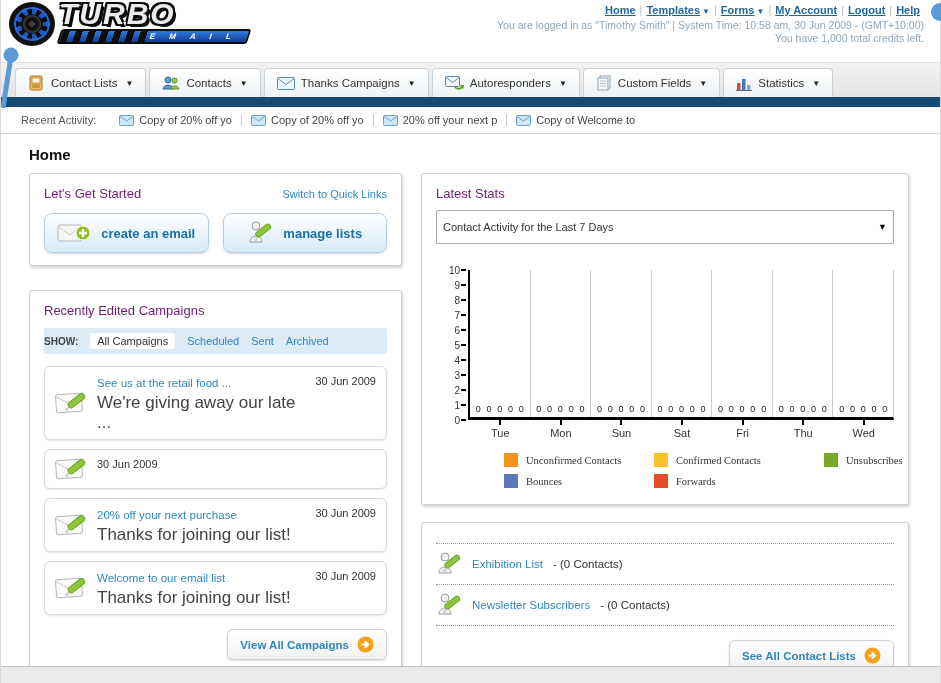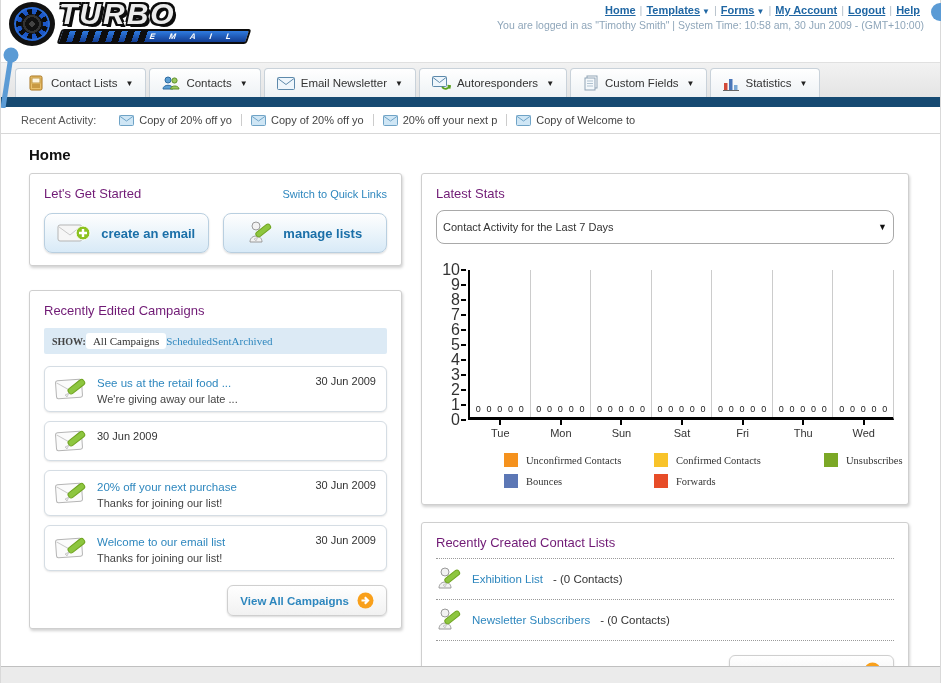--- a/index.html
+++ b/index.html
@@ -60,43 +60,43 @@
 
   
   #gs-head { display:flex; justify-content:space-between; align-items:center; }
   .link { color:#2e87be; text-decoration:none; cursor:pointer; }
   #gs-head .link { font-size:11px; }
   #gs-buttons { display:flex; gap:14px; margin-top:12px; }
   .big-btn { flex:1; height:40px; border:1px solid #b9cfe0; border-radius:8px; background:linear-gradient(#fefefe,#d8eaf7);
     display:flex; align-items:center; justify-content:center; gap:10px; font-size:13px; font-weight:bold; color:#1a6fa8; cursor:pointer; box-shadow:0 1px 2px rgba(0,0,0,.15); }
 
   
-  #show-bar { background:#dceaf5; margin-top:10px; padding:5px 8px; display:flex; align-items:center; gap:0; font-size:11px; border-radius:2px;font-family:Liberation Serif, serif; }
+  #show-bar { background:#dceaf5; margin-top:10px; padding:5px 0; display:flex; align-items:center; gap:12px; font-size:11px; border-radius:2px; }
   #show-label { color:#444; font-size:10px; font-weight:bold; }
   .filter { color:#2e87be; cursor:pointer; }
   .filter.active { background:#fff; color:#333; padding:2px 7px; border-radius:3px; }
   #campaign-list { display:flex; flex-direction:column; gap:9px; margin-top:12px; }
   .camp-card { border:1px solid #d5dde4; border-radius:6px; background:#fff; box-shadow:0 1px 2px rgba(0,0,0,.10);
     display:flex; align-items:center; padding:6px 10px; gap:10px; }
   .camp-text { flex:1; }
   .camp-title { font-size:11.5px; }
-  .camp-sub { font-size:11px; color:#444; margin-top:2px; }
+  .camp-sub { font-size:17px; color:#444; margin-top:2px; }
   .camp-date { font-size:11px; color:#333; align-self:flex-start; margin-top:2px; }
   .btn-row { display:flex; justify-content:flex-end; margin-top:14px; }
   .action-btn { display:flex; align-items:center; gap:8px; border:1px solid #cfcfcf; border-radius:6px; background:linear-gradient(#ffffff,#f1f1f1);
     padding:6px 12px; font-size:11.5px; font-weight:bold; color:#2e87be; cursor:pointer; box-shadow:0 1px 2px rgba(0,0,0,.15); }
 
   
-  #stats-dropdown { margin-top:9px; border:1px solid #a9a9a9; border-radius:8px; height:21px; display:flex; align-items:center;
+  #stats-dropdown { margin-top:9px; border:1px solid #a9a9a9; border-radius:1px; height:21px; display:flex; align-items:center;
     justify-content:space-between; padding:16px 6px; font-size:11px; color:#333; cursor:pointer; background:#fff; }
   #stats-dropdown .dd-caret { font-size:9px; color:#111; }
   #chart-area { margin:26px 0 0 6px; }
   #chart { display:flex; }
   #yaxis { position:relative; width:26px; height:150px; }
-  .ytick-label { position:absolute; right:8px; font-size:16px; color:#333; transform:translateY(-50%); }
+  .ytick-label { position:absolute; right:8px; font-size:10px; color:#333; transform:translateY(-50%); }
   .ytick-mark { position:absolute; right:2px; width:5px; height:2px; background:#000; transform:translateY(-50%); }
   #plot { position:relative; flex:1; height:150px; border-left:2px solid #000; border-bottom:3px solid #000; border-right:1px solid #ccc; display:flex; }
   .cgroup { flex:1; position:relative; }
   .cgroup:not(:last-child) { border-right:1px solid #ccc; }
   .zeros { position:absolute; left:0; right:0; bottom:3px; display:flex; justify-content:space-evenly; font-size:9px; color:#222; }
   #xlabels { display:flex; margin-left:28px; }
   .xlab { flex:1; text-align:center; font-size:11px; color:#333; }
   .xlab::before { content:""; display:block; width:2px; height:5px; background:#000; margin:0 auto 2px; }
   #legend { margin:14px 0 4px 62px; display:grid; grid-template-columns:150px 170px auto; row-gap:7px;font-family:Liberation Serif, serif; }
   .leg-item { display:flex; align-items:center; gap:8px; font-size:10.5px; color:#333; }
@@ -129,20 +129,21 @@
       <div class="logo-text">
         <div class="logo-main">TURBO</div>
         <div class="logo-bar">
             <span>E M A I L</span>
           </div>
       </div>
     </div>
     <div id="top-right">
       <div id="top-links"><a><span>Home</span></a><span class="sep">|</span><a><span>Templates</span><span class="caret">▼</span></a><span class="sep">|</span><a><span>Forms</span><span class="caret">▼</span></a><span class="sep">|</span><a><span>My Account</span></a><span class="sep">|</span><a><span>Logout</span></a><span class="sep">|</span><a><span>Help</span></a></div>
       <div class="login-line">You are logged in as "Timothy Smith" | System Time: 10:58 am, 30 Jun 2009 - (GMT+10:00)</div>
+      <div class="credits-line">You have 1,000 total credits left.</div>
     </div>
     <div id="help-balloon"></div>
   </div>
 
   <div id="tabstrip">
       <div class="tab">
         <span class="ticon ico">
           <svg width="17" height="16" viewBox="0 0 17 16">
             <rect x="2" y="1" width="12" height="14" rx="1.5" fill="#e9c06b" stroke="#a8741e"></rect>
             <rect x="4" y="3" width="8" height="5" fill="#fdf6e3" stroke="#c19a4a"></rect>
@@ -165,21 +166,21 @@
         <span>Contacts</span>
         <span class="caret">▼</span>
       </div>
       <div class="tab">
         <span class="ticon ico">
           <svg width="18" height="13" viewBox="0 0 18 13">
             <rect x="0.5" y="0.5" width="17" height="12" rx="1" fill="#eef6fc" stroke="#5d89ab"></rect>
             <path d="M1 1.5 L9 7.5 L17 1.5" fill="none" stroke="#5d89ab"></path>
           </svg>
         </span>
-        <span>Email Newsletter</span>
+        <span>Thanks Campaigns</span>
         <span class="caret">▼</span>
       </div>
       <div class="tab">
         <span class="ticon ico">
           <svg width="19" height="15" viewBox="0 0 19 15">
             <rect x="0.5" y="0.5" width="14" height="10" rx="1" fill="#eef6fc" stroke="#5d89ab"></rect>
             <path d="M1 1.5 L7.5 6.5 L14 1.5" fill="none" stroke="#5d89ab"></path>
             <path d="M10 11 q4 4 8 -1 l-2.5 -0.4 M18 10 l-0.5 2.6" fill="none" stroke="#58a01e" stroke-width="1.8"></path>
           </svg>
         </span>
@@ -492,21 +493,20 @@
                 </div>
                 <div class="leg-item">
                   <span class="leg-swatch" style="background: rgb(231, 76, 40);"></span>
                   <span>Forwards</span>
                 </div>
               </div>
           </div>
         </div>
 
         <div class="panel">
-          <div class="panel-title">Recently Created Contact Lists</div>
           <div id="cl-items">
               <div class="cl-item">
                 <span class="ico">
                   <svg width="26" height="26" viewBox="0 0 26 26">
                     <circle cx="9" cy="6" r="4" fill="#f2f2f2" stroke="#9a9a9a"></circle>
                     <path d="M3 22 C3 14 15 14 15 22 Z" fill="#f2f2f2" stroke="#9a9a9a"></path>
                     <rect x="8" y="8" width="17" height="5.5" rx="2.5" fill="#8dc63f" stroke="#6fa41f" transform="rotate(-38 16 11)"></rect>
                     <path d="M7 19 L11 17 L9 21 Z" fill="#e6e6e6" stroke="#aaa" stroke-width="0.5"></path>
                   </svg>
                 </span>

